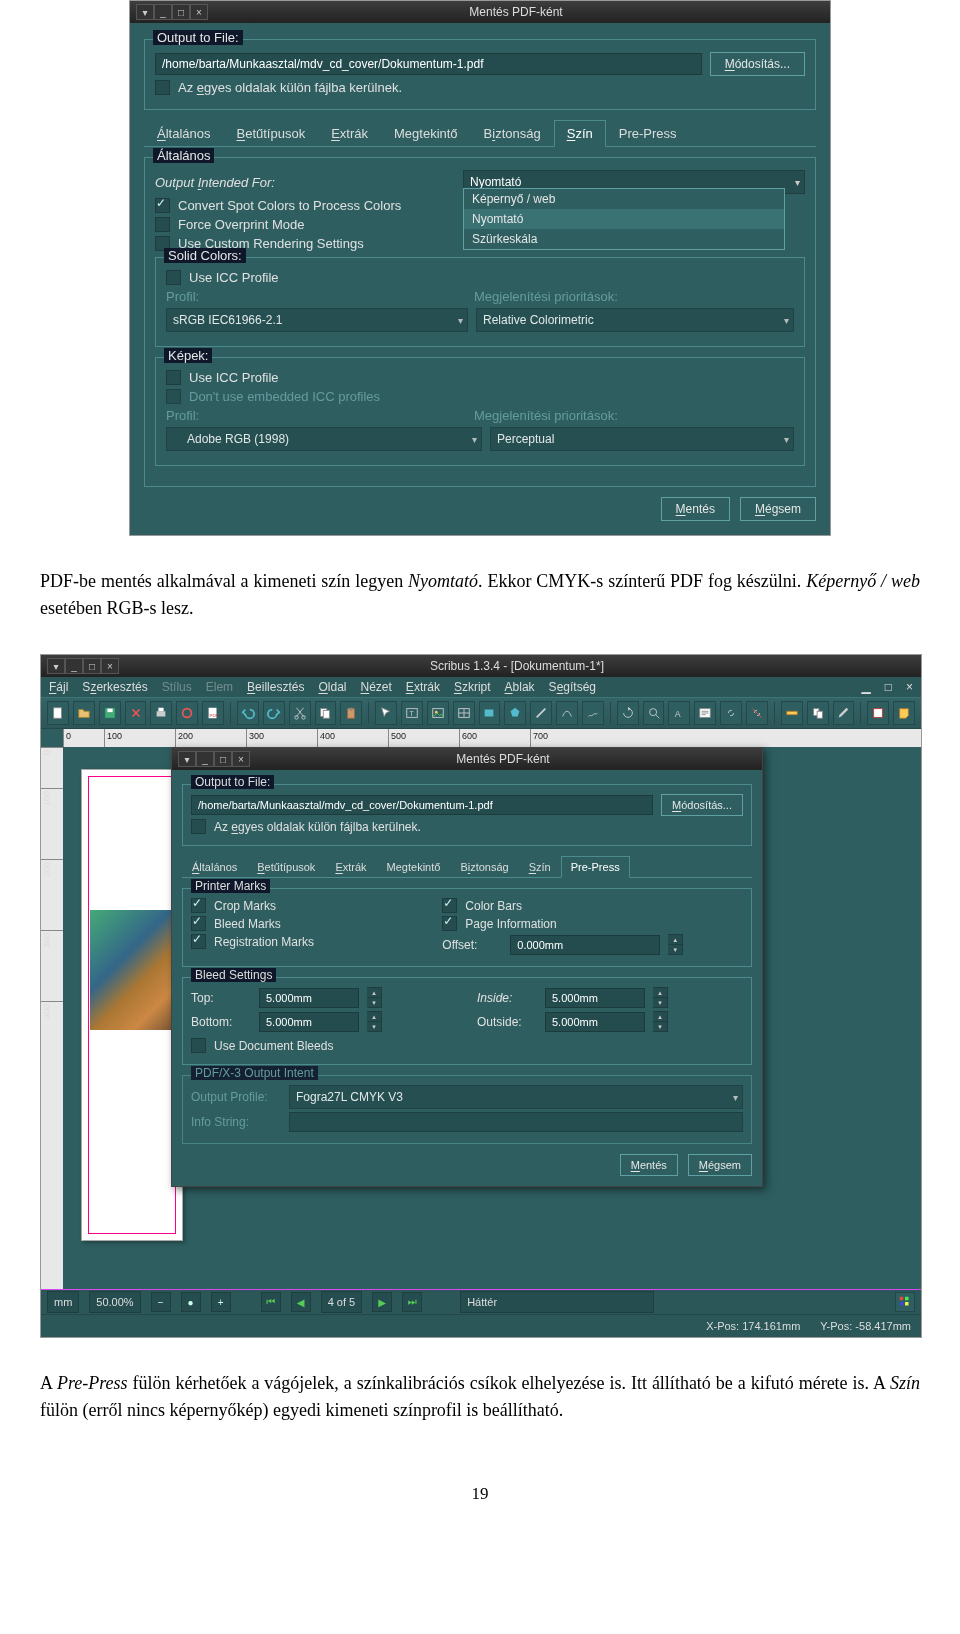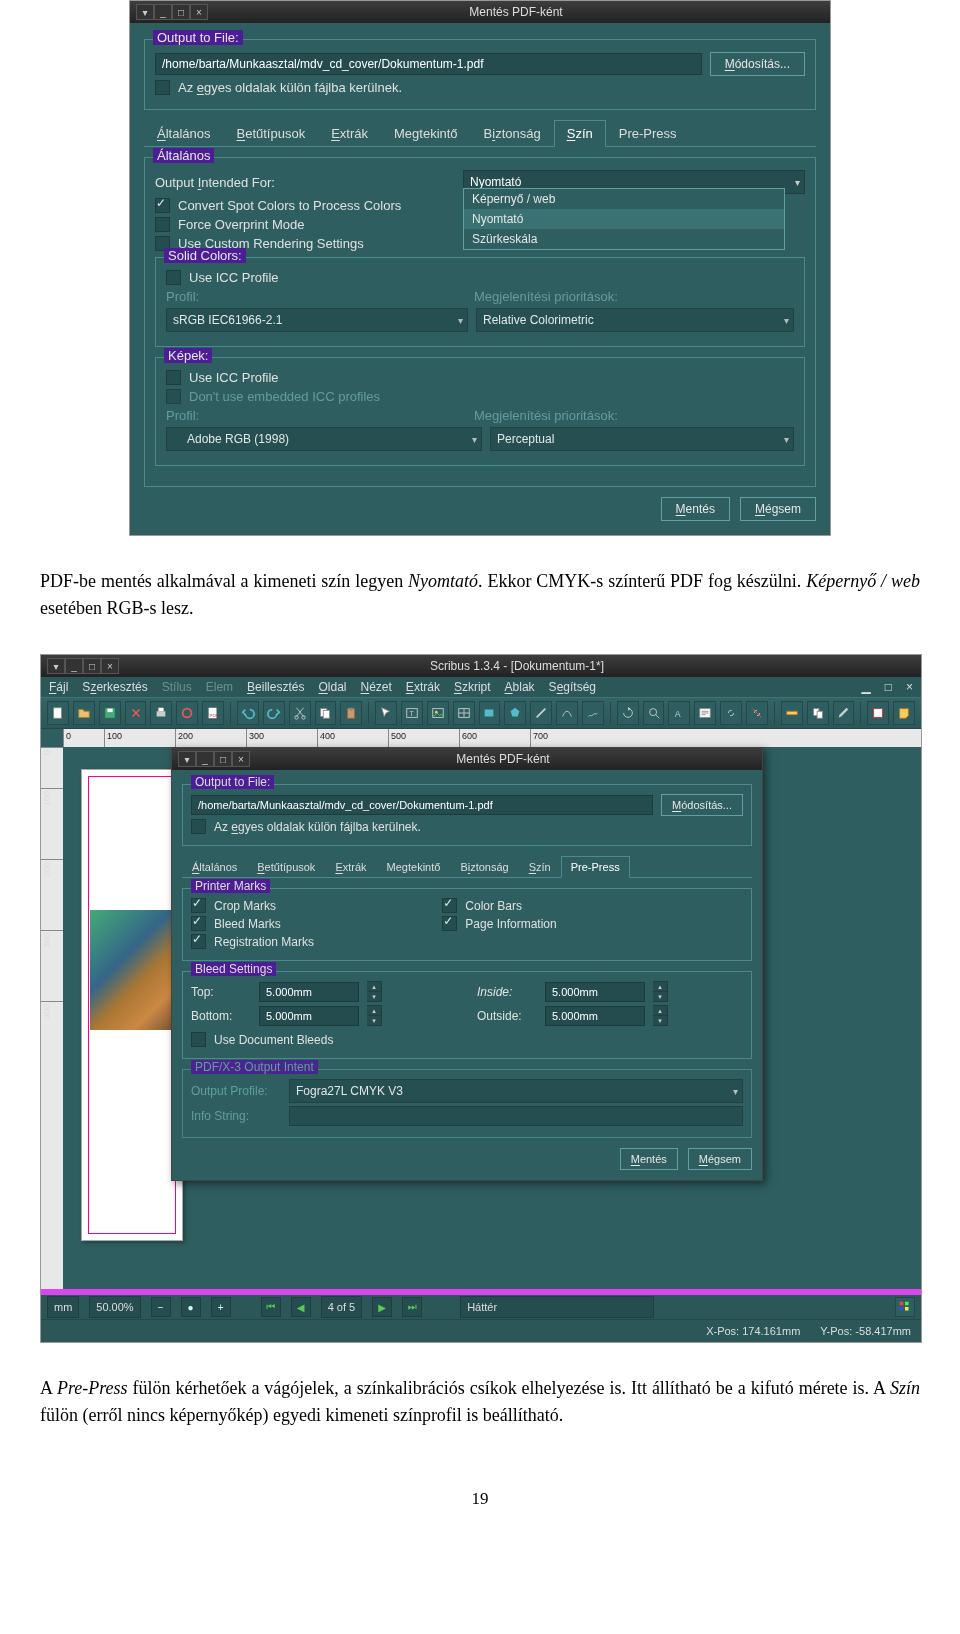--- a/index.html
+++ b/index.html
@@ -58,21 +58,21 @@
   .dialog-body { padding: 10px 14px 14px; }
   .fieldset {
     border: 1px solid #4c8b8d;
     margin: 6px 0 10px;
     padding: 8px 10px 10px;
     position: relative;
   }
   .fieldset .legend {
     position: absolute;
     top: -10px; left: 8px;
-    background: #4c1d95;
+    background: #0f172a;
     padding: 0 4px;
     font-size: 13px;
   }
   .row { display: flex; align-items: center; gap: 8px; margin: 4px 0; }
   .label { color: #e0e0e0; }
   .underline { text-decoration: underline; text-decoration-thickness: 1px; text-underline-offset: 2px; }
   .textinput {
     background: #244c4e;
     border: 1px solid #1c3b3d;
     color: #fff;
@@ -225,21 +225,21 @@
     background: linear-gradient(135deg,#4a7,#368 40%,#a73 60%,#c84 80%,#753);
   }
   .statusbar {
     background: #2b5759;
     height: 24px;
     display: flex;
     align-items: center;
     gap: 10px;
     padding: 0 6px;
     font-size: 11px;
-    border-top: 6px solid #d946ef;
+    border-top: 1px solid #d946ef;
   }
   .statusbar .box { background:#254d4f; border:1px solid #1e3e40; padding:1px 6px; height:18px; display:flex; align-items:center; }
   .statusbar2 {
     background: #2b5759;
     height: 22px;
     display: flex; align-items: center; justify-content: flex-end;
     gap: 20px; padding: 0 10px; font-size: 11px;
     border-top: 1px solid #244749;
   }
   .inner-dialog {
@@ -304,21 +304,21 @@
         <div class="tab"><span class="underline">E</span>xtrák</div>
         <div class="tab">Megtekintő</div>
         <div class="tab">B<span class="underline">i</span>ztonság</div>
         <div class="tab active"><span class="underline">S</span>zín</div>
         <div class="tab">Pre-Press</div>
       </div>
 
       <div class="fieldset" style="position:relative;">
         <span class="legend">Általános</span>
         <div class="row">
-          <span class="label" style="width:300px;">Output <span class="underline">I</span>ntended For:</span>
+          <span class="label" style="width:300px;font-style:italic;">Output <span class="underline">I</span>ntended For:</span>
           <div class="combo" style="flex:1;">
             <span>Nyomtató</span>
               <span class="arrow">▾</span>
           </div>
         </div>
 
         <div class="dropdown-open" style="left:318px; top:30px; width:320px;">
           <div class="opt">Képernyő / web</div>
           <div class="opt sel">Nyomtató</div>
           <div class="opt">Szürkeskála</div>
@@ -710,20 +710,28 @@
               </div>
               <div style="flex:1.3;">
                 <div class="row">
                     <span class="checkbox checked"></span>
                     <span class="label">Color Bars</span>
                   </div>
                 <div class="row">
                     <span class="checkbox checked"></span>
                     <span class="label">Page Information</span>
                   </div>
+                <div class="row">
+                  <span class="label" style="width:60px;">Offset:</span>
+                  <input class="textinput" style="width: 150px;" value="0.000mm">
+                  <div class="spinner">
+                      <div>▴</div>
+                      <div>▾</div>
+                    </div>
+                </div>
               </div>
             </div>
           </div>
 
           <div class="fieldset">
             <span class="legend">Bleed Settings</span>
             <div style="display:flex; gap:20px;">
               <div style="flex:1;">
                 <div class="row">
                     <span class="label" style="width:60px;">Top:</span>

